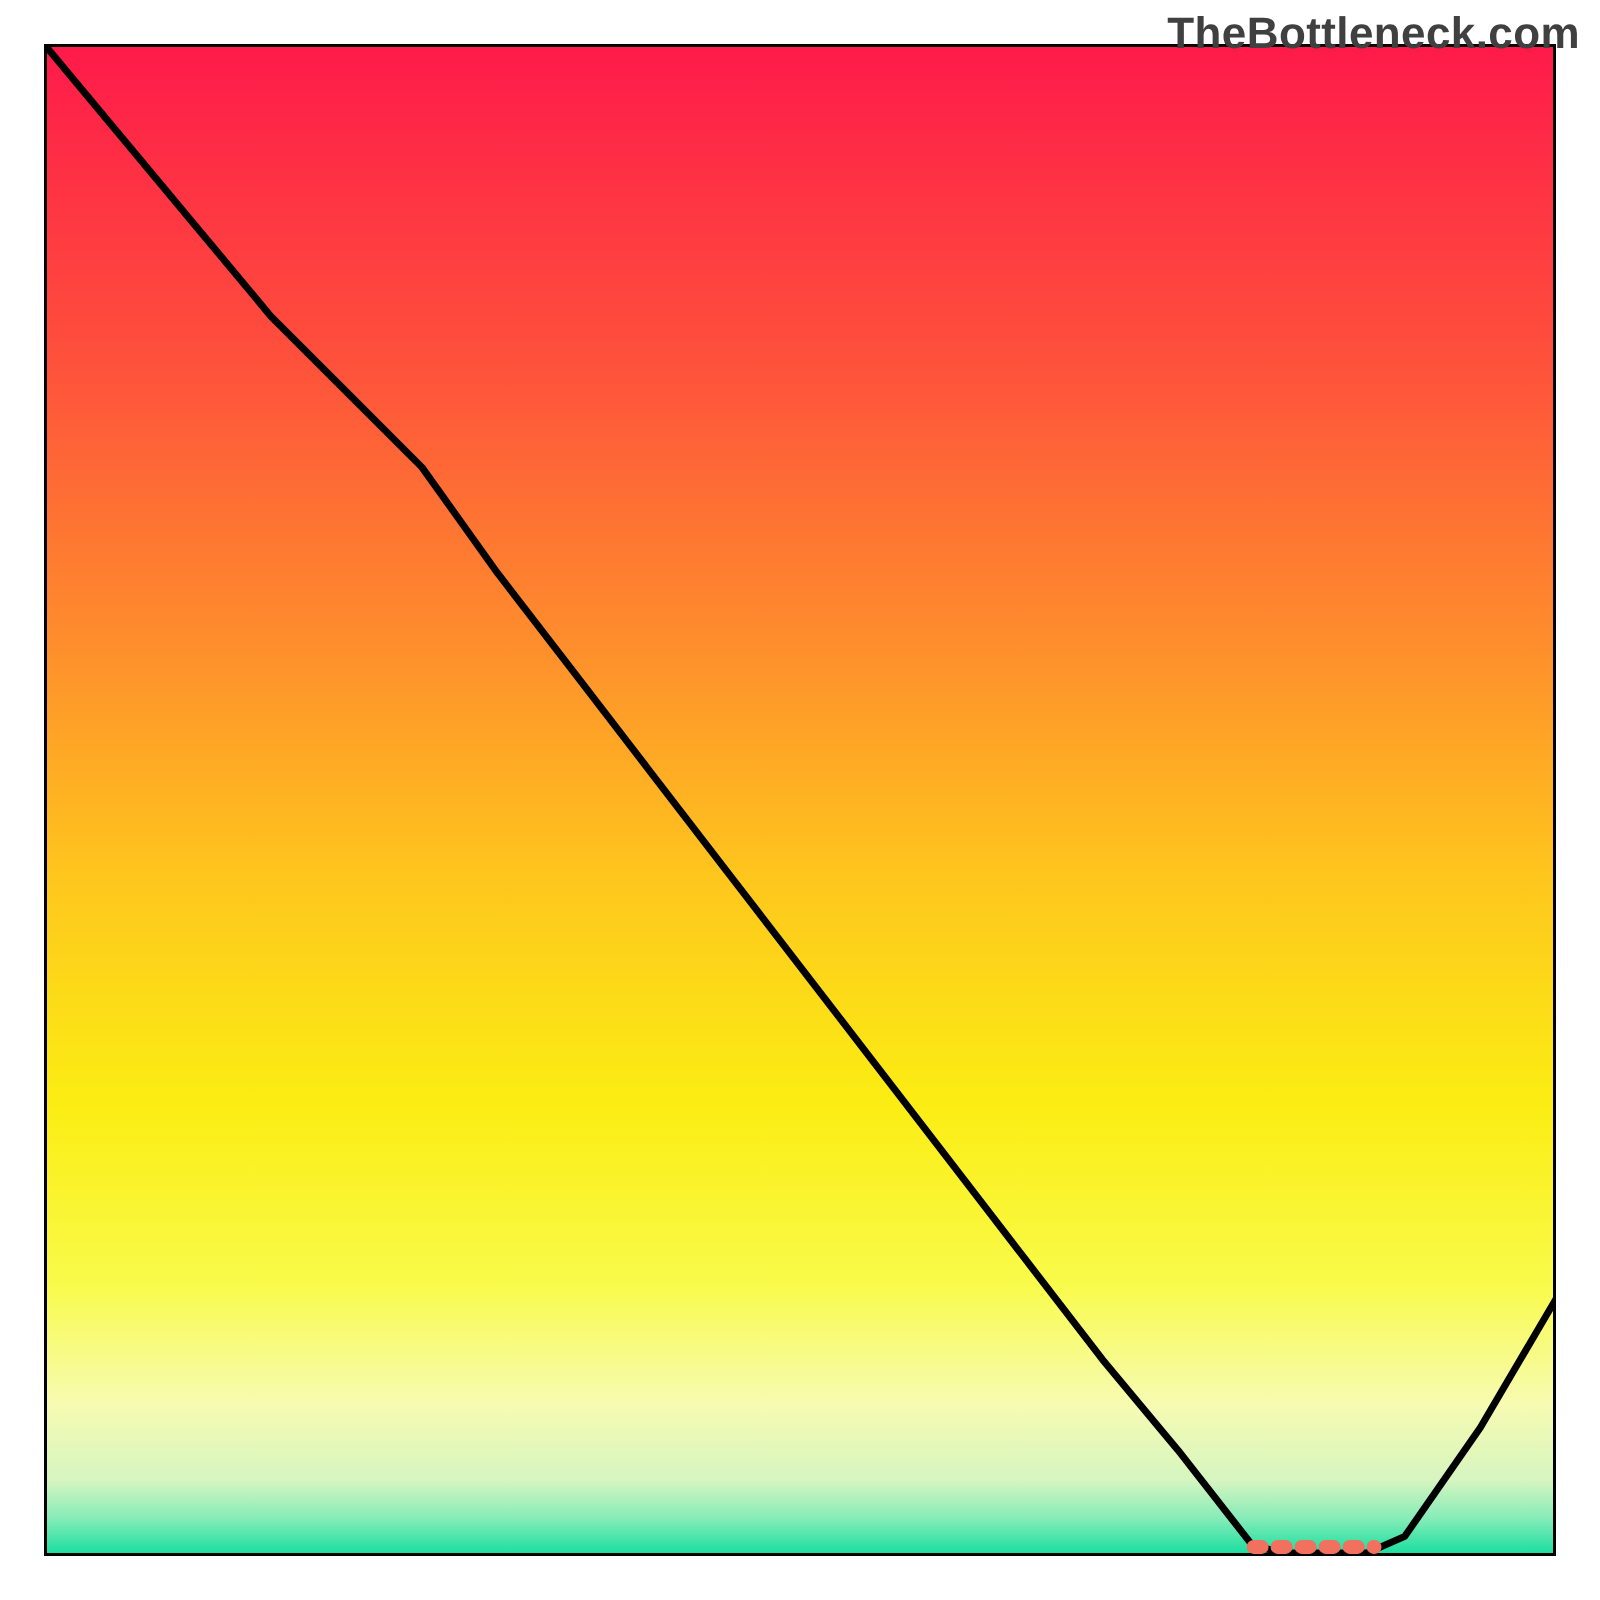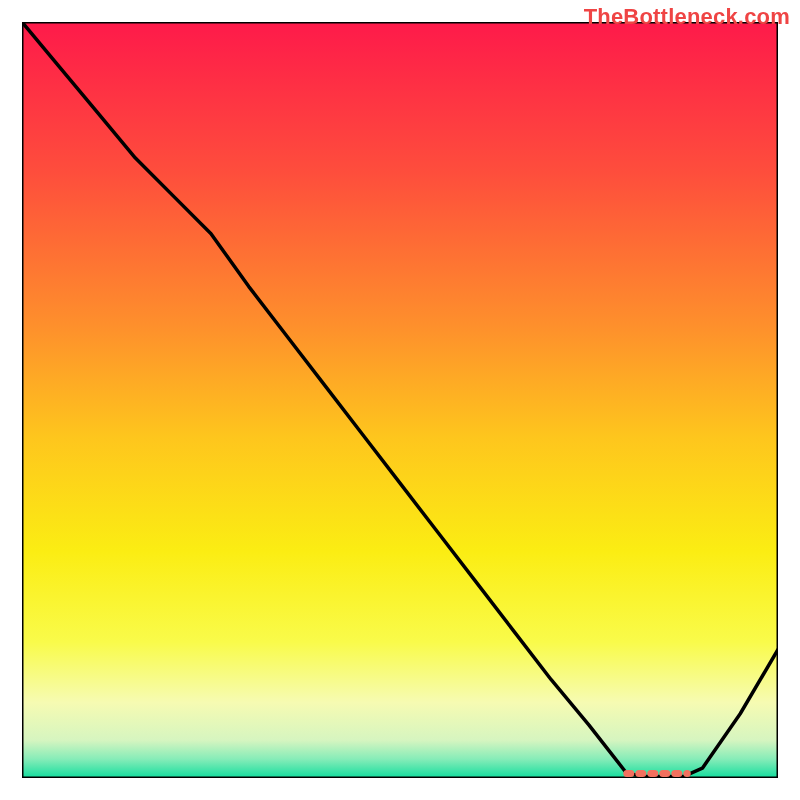--- a/index.html
+++ b/index.html
@@ -13,21 +13,21 @@
   }
   .stage {
     position: relative;
     width: 800px;
     height: 800px;
   }
   .watermark {
     position: absolute;
     top: 4px;
     right: 10px;
-    color: #ef4444;
+    color: #404040;
     font-size: 22px;
     font-weight: 600;
     letter-spacing: 0.2px;
     z-index: 5;
   }
   .frame {
     position: absolute;
     left: 22px;
     top: 22px;
     width: 756px;

